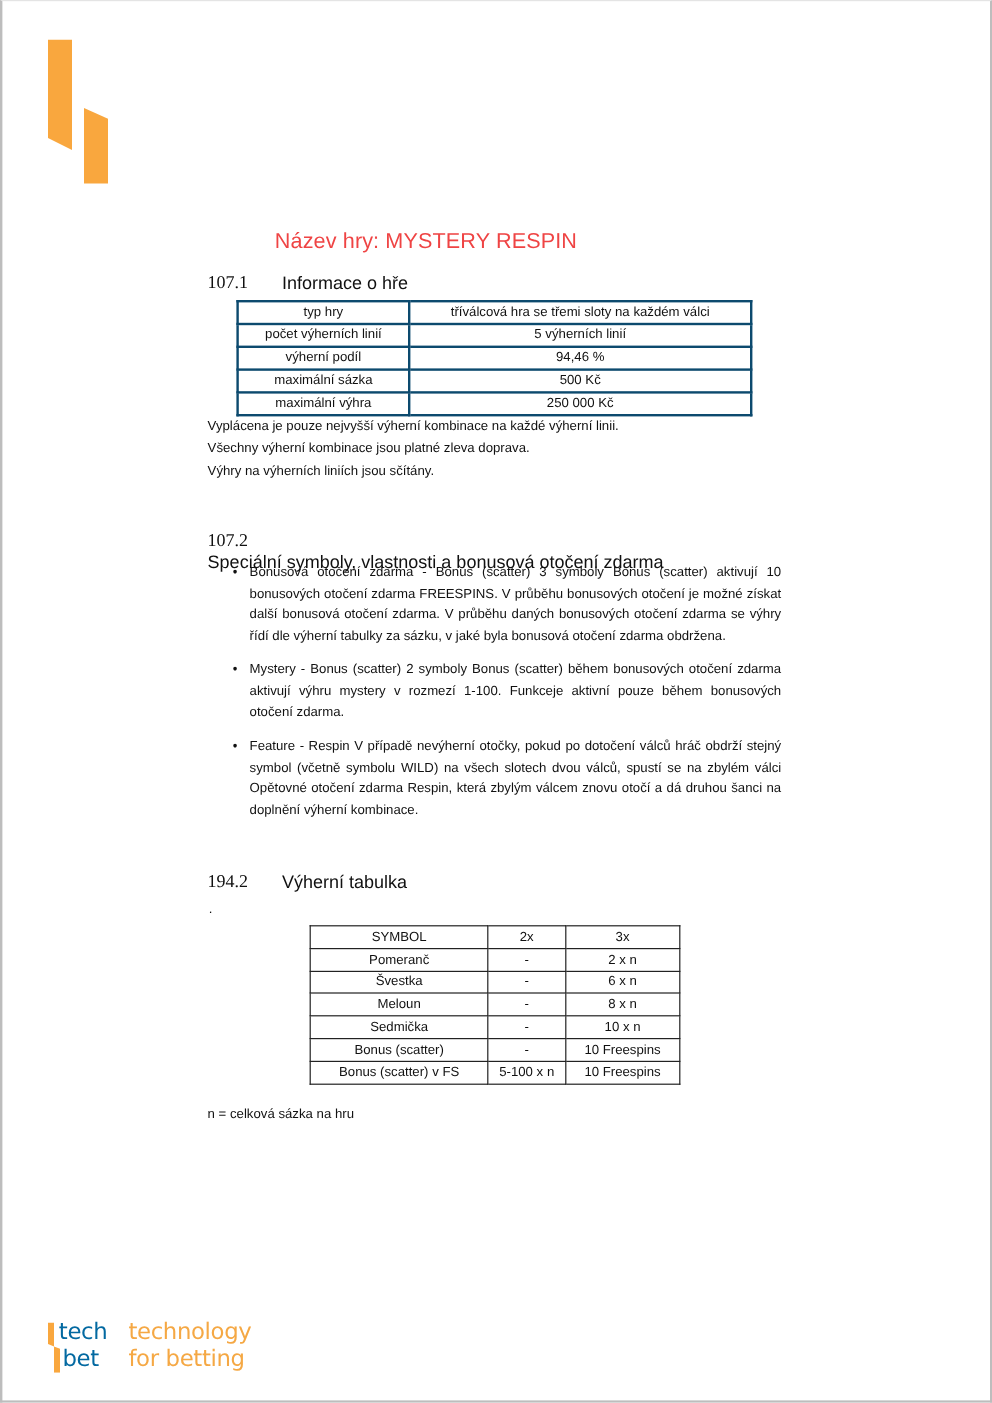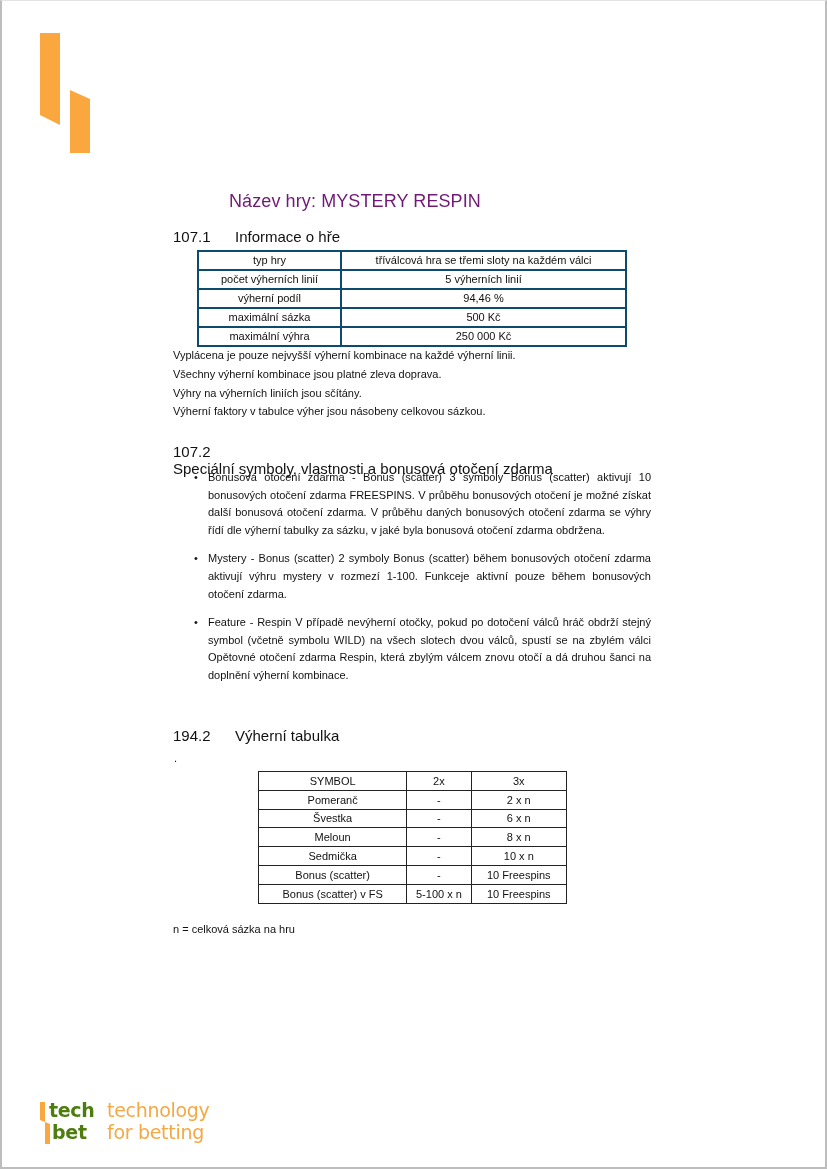--- a/index.html
+++ b/index.html
@@ -9,28 +9,28 @@
     .page-frame {
       position: absolute; left: 0; top: 0; width: 827px; height: 1169px;
       border-left: 2px solid #bdbdbd; border-top: 1px solid #e4e4e4;
       border-right: 2px solid #bdbdbd; border-bottom: 2px solid #bdbdbd;
     }
 
     .logo-mark { position: absolute; left: 40px; top: 33px; width: 52px; height: 122px; }
 
     .title {
       position: absolute; left: 229px; top: 191px;
-      font-size: 18px; color: #701a75; letter-spacing: 0.1px;
+      font-size: 18px; color: #ef4444; letter-spacing: 0.1px;
     }
 
     .section-heading {
       position: absolute; left: 173px; font-size: 15px; color: #111;
       display: flex;
     }
-    .section-heading .num { width: 62px; }
+    .section-heading .num { width: 62px; font-family: Liberation Serif, serif; }
 
     table.info {
       position: absolute; left: 197px; top: 250px; width: 430px;
       border-collapse: collapse; font-size: 11px;
     }
     table.info td {
       border: 2px solid #0c4a6e; height: 19px; padding: 0 4px;
       text-align: center; vertical-align: middle; line-height: 17px;
     }
     table.info td.k { width: 143px; }
@@ -66,21 +66,21 @@
     .footnote { position: absolute; left: 173px; top: 923px; font-size: 11px; }
 
     .brand {
       position: absolute; left: 40px; top: 1100px; height: 44px; width: 200px;
     }
     .brand .bar { position: absolute; left: 0; top: 2px; }
     .brand .word {
       position: absolute; font-family: "DejaVu Sans", sans-serif; font-size: 19px;
       line-height: 20px; letter-spacing: -0.3px;
     }
-    .brand .w-dark { color: #4d7c0f; font-weight: bold; }
+    .brand .w-dark { color: #0369a1; font-weight: normal; }
     .brand .w-light { color: #f5a844; }
   </style>
 </head>
 <body>
 
 <div class="page-frame"></div>
 
 <svg class="logo-mark" viewBox="0 0 52 122">
   <polygon points="0,0 20,0 20,92 0,82" fill="#f9a73e"></polygon>
   <polygon points="30,57 50,66 50,120 30,120" fill="#f9a73e"></polygon>
@@ -115,21 +115,20 @@
     <td class="k">maximální výhra</td>
     <td>250 000 Kč</td>
   </tr>
 </tbody>
   </table>
 
 <div class="rules">
   <div>Vyplácena je pouze nejvyšší výherní kombinace na každé výherní linii.</div>
   <div>Všechny výherní kombinace jsou platné zleva doprava.</div>
   <div>Výhry na výherních liniích jsou sčítány.</div>
-  <div>Výherní faktory v tabulce výher jsou násobeny celkovou sázkou.</div>
 </div>
 
 <div class="section-heading" style="top:443px;flex-direction:column;">
   <span class="num">107.2</span>
   <span>Speciální symboly, vlastnosti a bonusová otočení zdarma</span>
 </div>
 
 <ul class="bullets">
   <li>
     <span class="dot">•</span>

